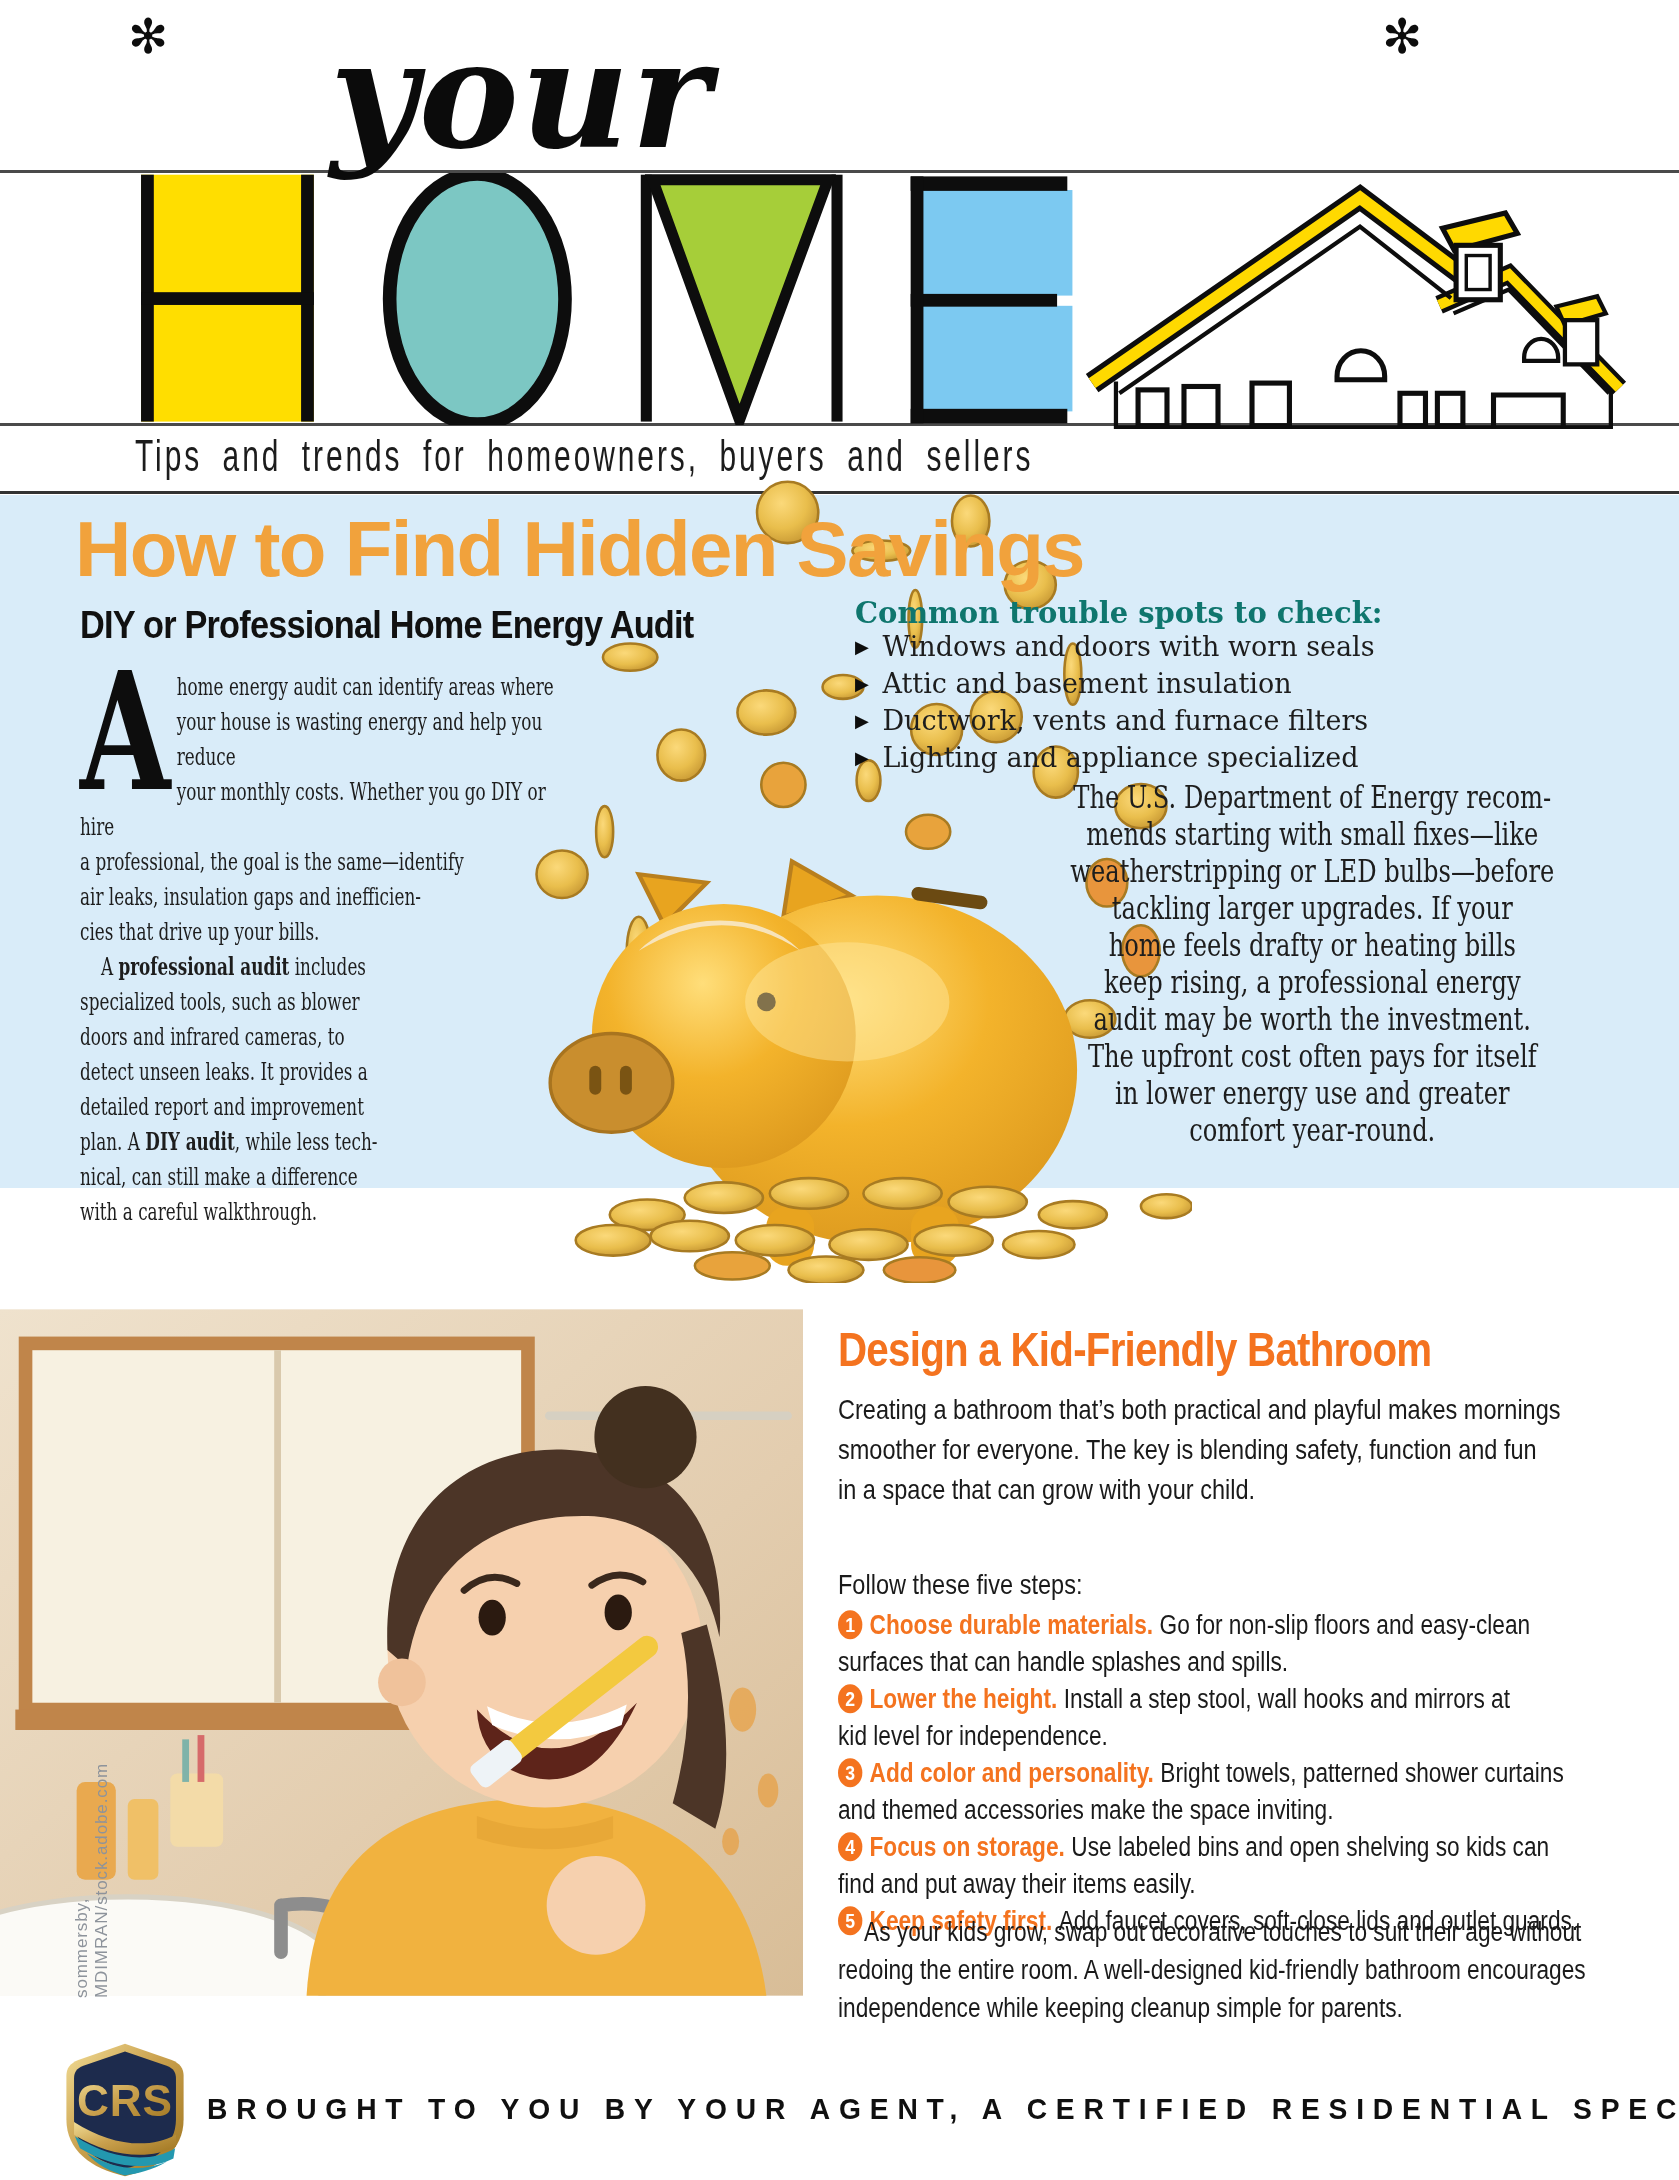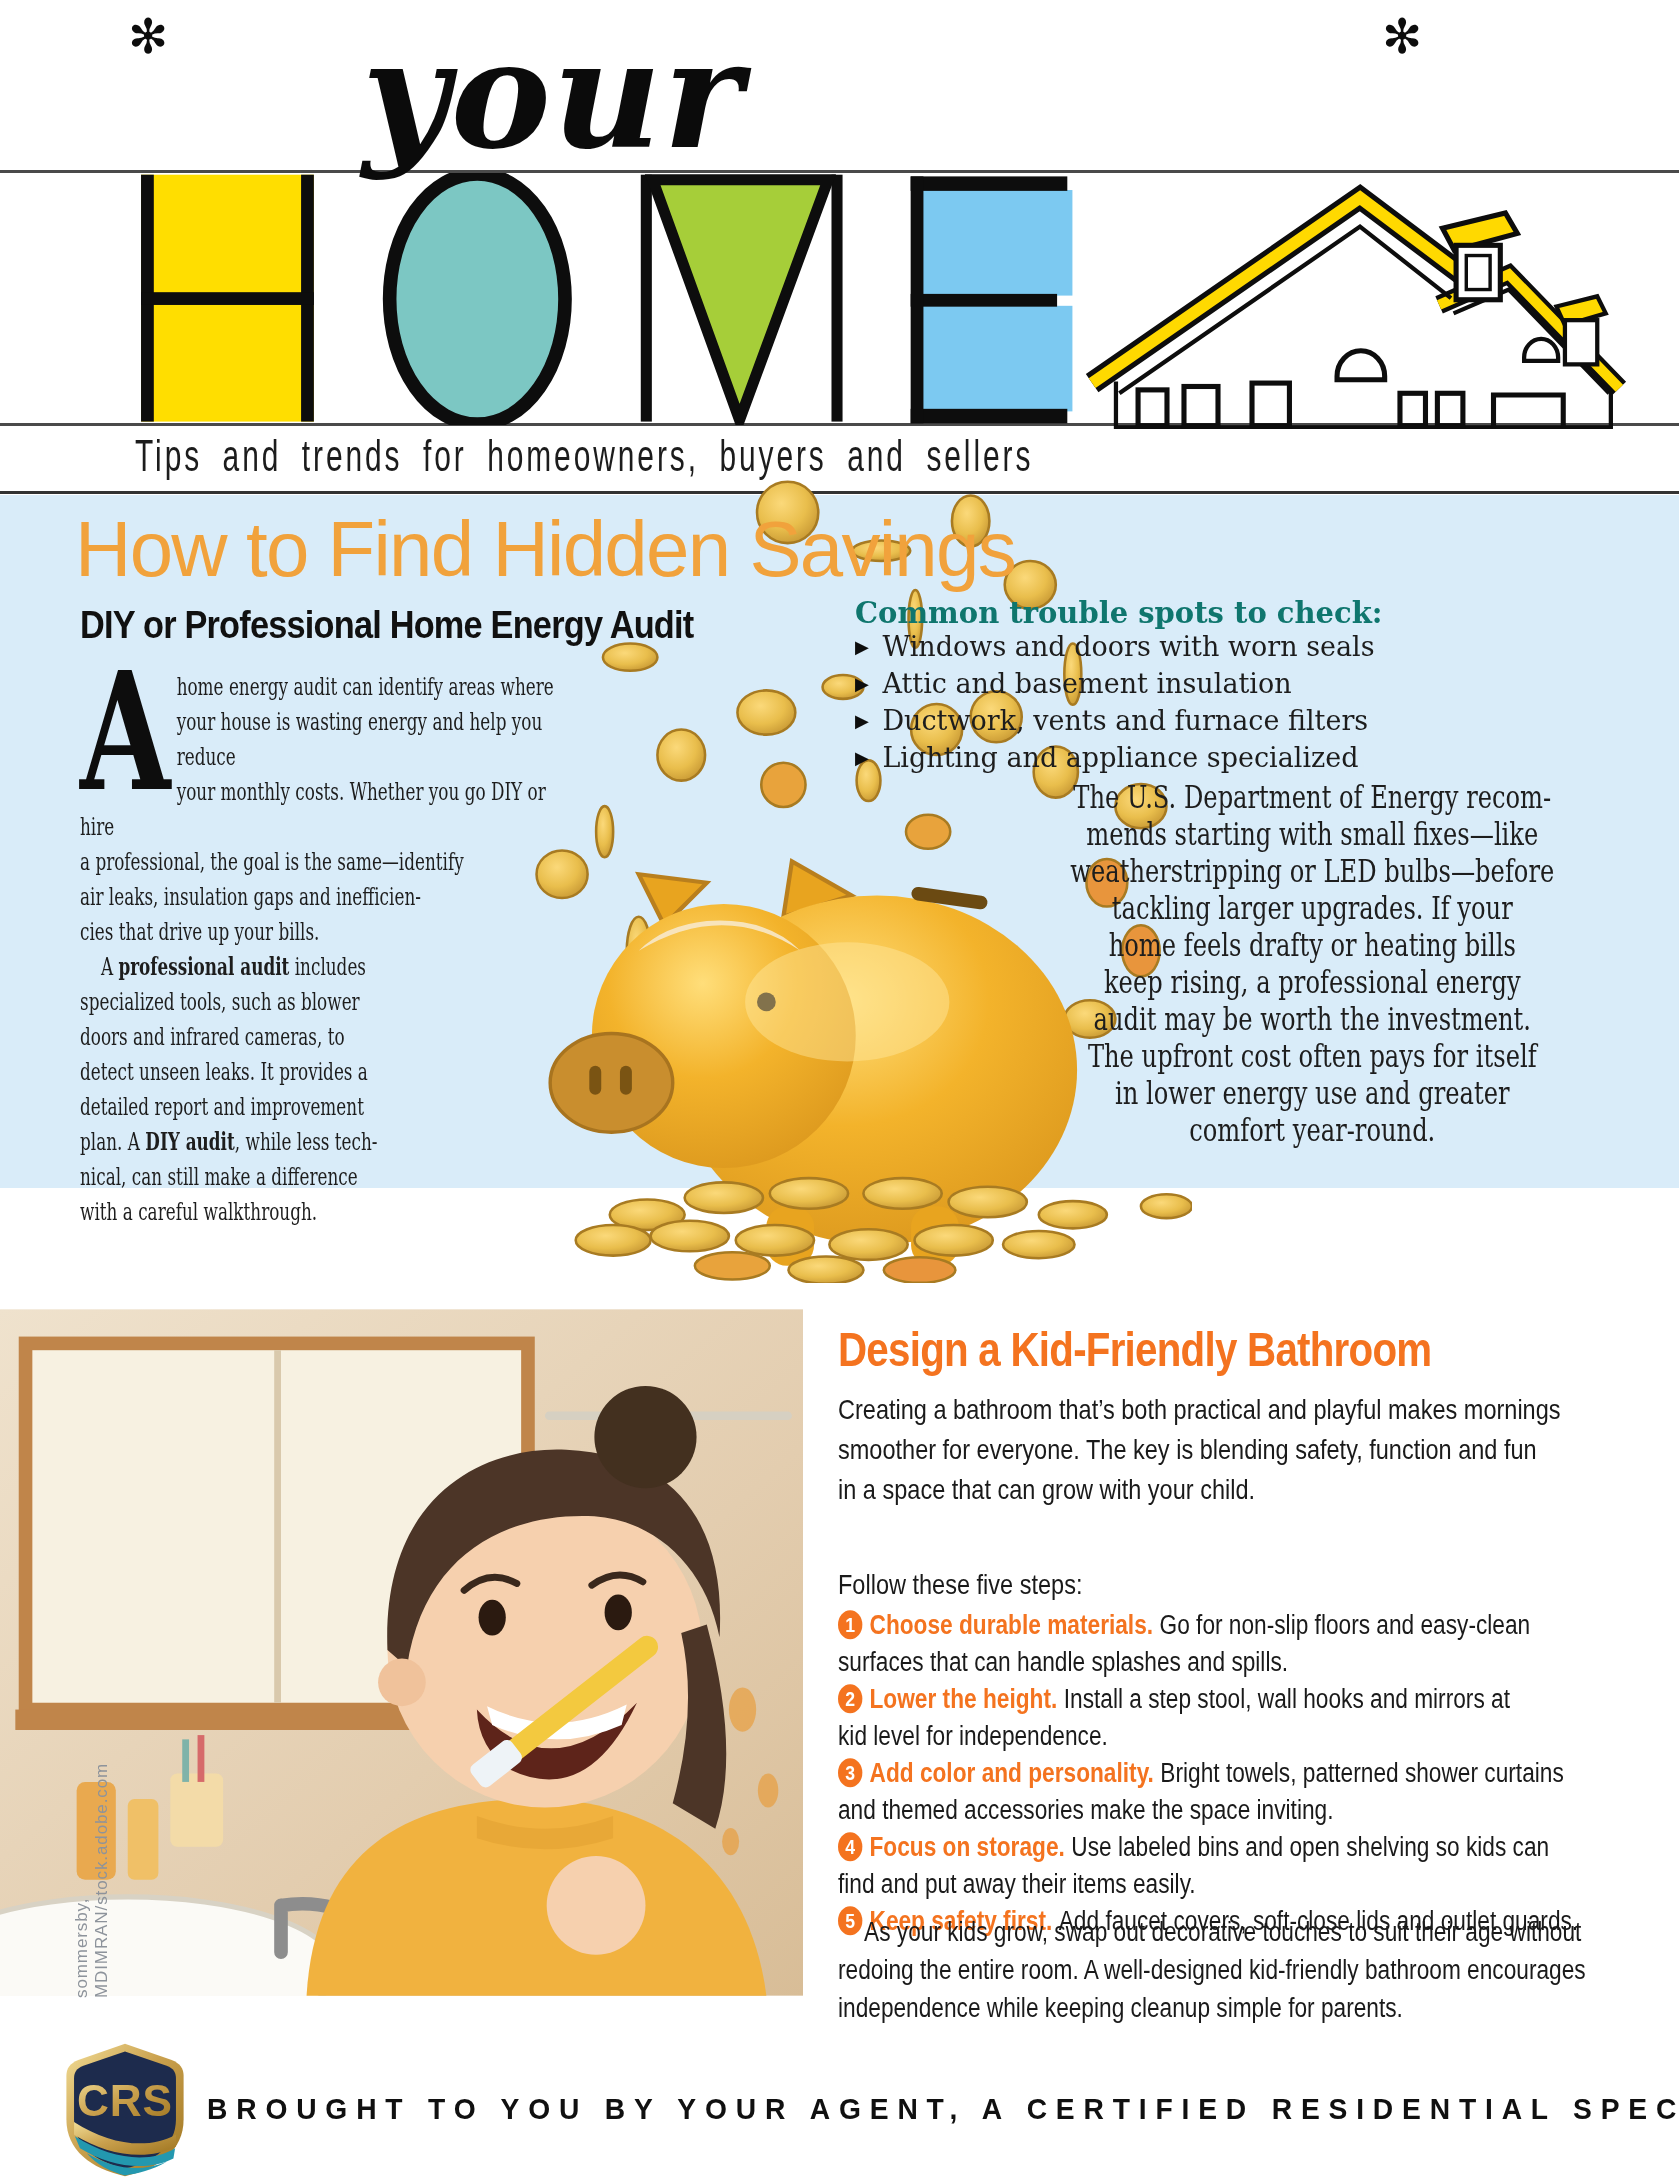--- a/index.html
+++ b/index.html
@@ -11,21 +11,21 @@
   .flower{font-family:"DejaVu Sans",sans-serif;font-size:48px;color:#0d0d0d;line-height:1;}
   .rule{position:absolute;left:0;width:1680px;background:#4a4a4a;}
   .logo-your{font-family:"DejaVu Serif","Liberation Serif",serif;font-style:italic;font-weight:bold;
              font-size:150px;line-height:1;color:#0b0b0b;letter-spacing:1.7px;z-index:6;}
   .tagline{font-size:44px;letter-spacing:4.3px;word-spacing:13.6px;color:#1c1c1c;white-space:nowrap;
            transform:scaleX(0.68);transform-origin:left top;font-weight:400;}
 
   
   .blue-section{left:0;top:495px;width:1680px;height:693px;background:#D9ECF9;}
   .savings-title{left:75px;top:504px;font-size:78px;letter-spacing:-1.7px;color:#F1A23C;
-                 font-weight:400;white-space:nowrap;z-index:3;text-align:right;}
+                 font-weight:700;white-space:nowrap;z-index:3;text-align:right;}
   .savings-subtitle{left:80px;top:603px;font-size:39px;font-weight:bold;letter-spacing:-0.9px;
                     transform:scaleX(0.88);transform-origin:left top;white-space:nowrap;z-index:3;}
   .article-left{left:80px;top:670px;width:664px;transform:scaleX(0.72);transform-origin:left top;
                 font-family:"DejaVu Serif","Liberation Serif",serif;font-size:23.4px;line-height:35px;
                 color:#1d1d1d;z-index:3;}
   .article-left .lines{white-space:pre-line;}
   .dropcap{float:left;font-weight:bold;font-size:162px;line-height:101px;height:104px;
            padding:12px 8.5px 0 0;color:#0d0d0d;}
   .p2{text-indent:29px;margin-top:0;}
   .trouble{left:855px;top:596px;z-index:3;}
@@ -66,21 +66,21 @@
 <body>
 
 <div id="page">
 
   <div class="abs flower" style="left:128px;top:12px;">✻</div>
   <div class="abs flower" style="left:1382px;top:12px;">✻</div>
 
   <div class="rule" style="top:170px;height:2.6px;"></div>
   <div class="rule" style="top:423px;height:2.6px;"></div>
 
-  <div class="abs logo-your" style="left:330px;top:19px;margin-left:32px;">your</div>
+  <div class="abs logo-your" style="left:330px;top:19px;">your</div>
 
   <svg class="abs" style="left:0;top:173px;z-index:5;" width="1680" height="252" viewBox="0 0 1972 296">
 
     <g>
       <rect x="165" y="2" width="203" height="290" fill="#FFDE00"></rect>
       <rect x="165" y="2" width="15" height="290" fill="#0d0d0d"></rect>
       <rect x="353" y="2" width="15" height="290" fill="#0d0d0d"></rect>
       <rect x="165" y="140" width="203" height="15" fill="#0d0d0d"></rect>
     </g>
 

